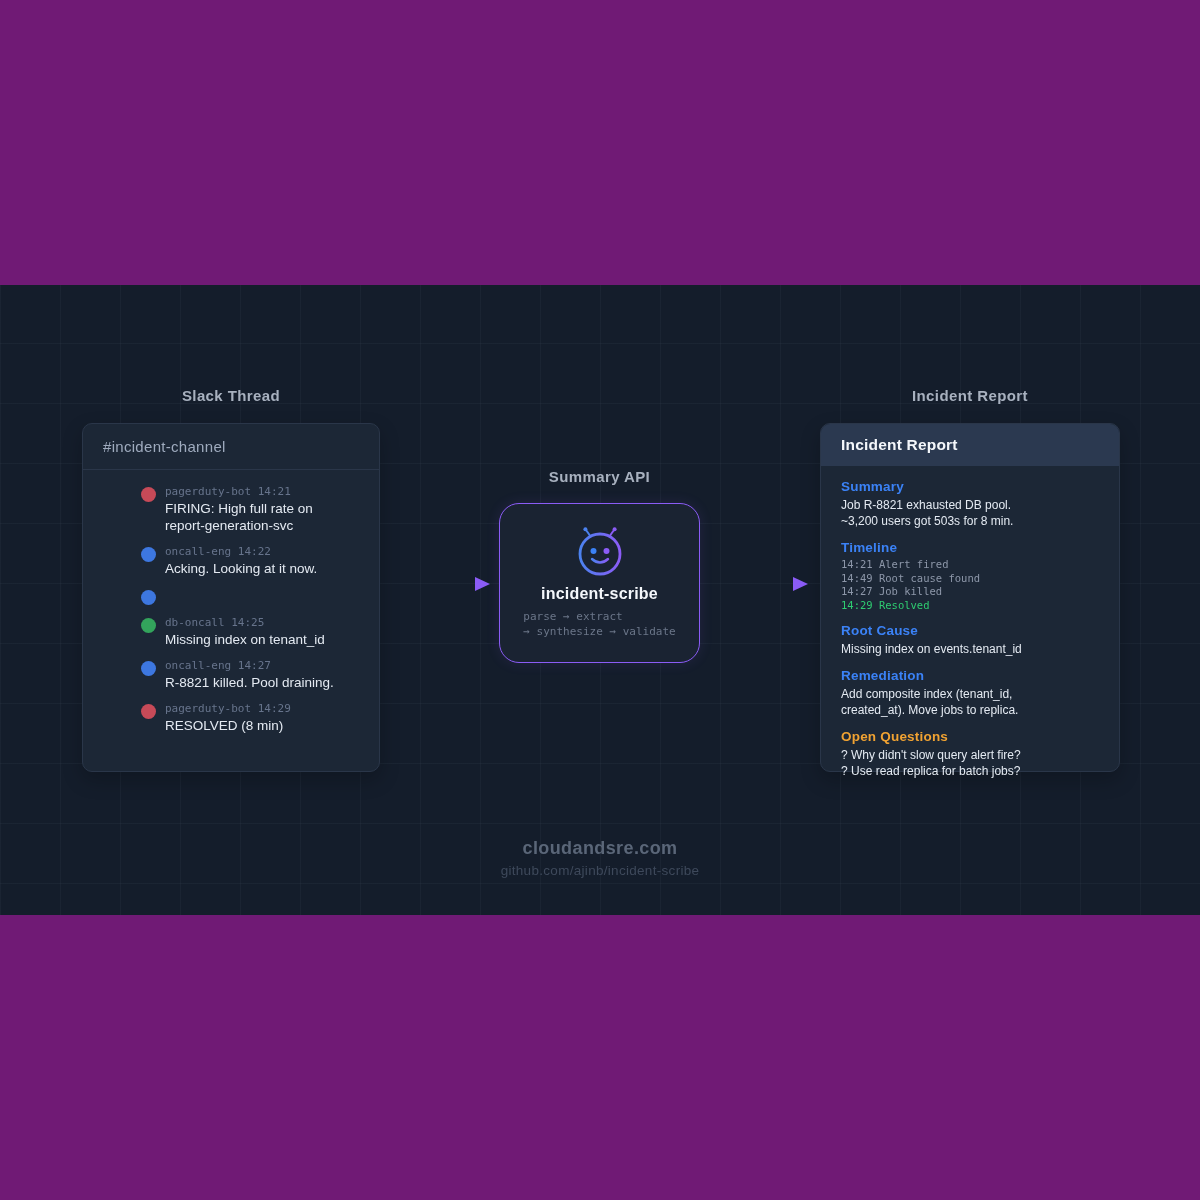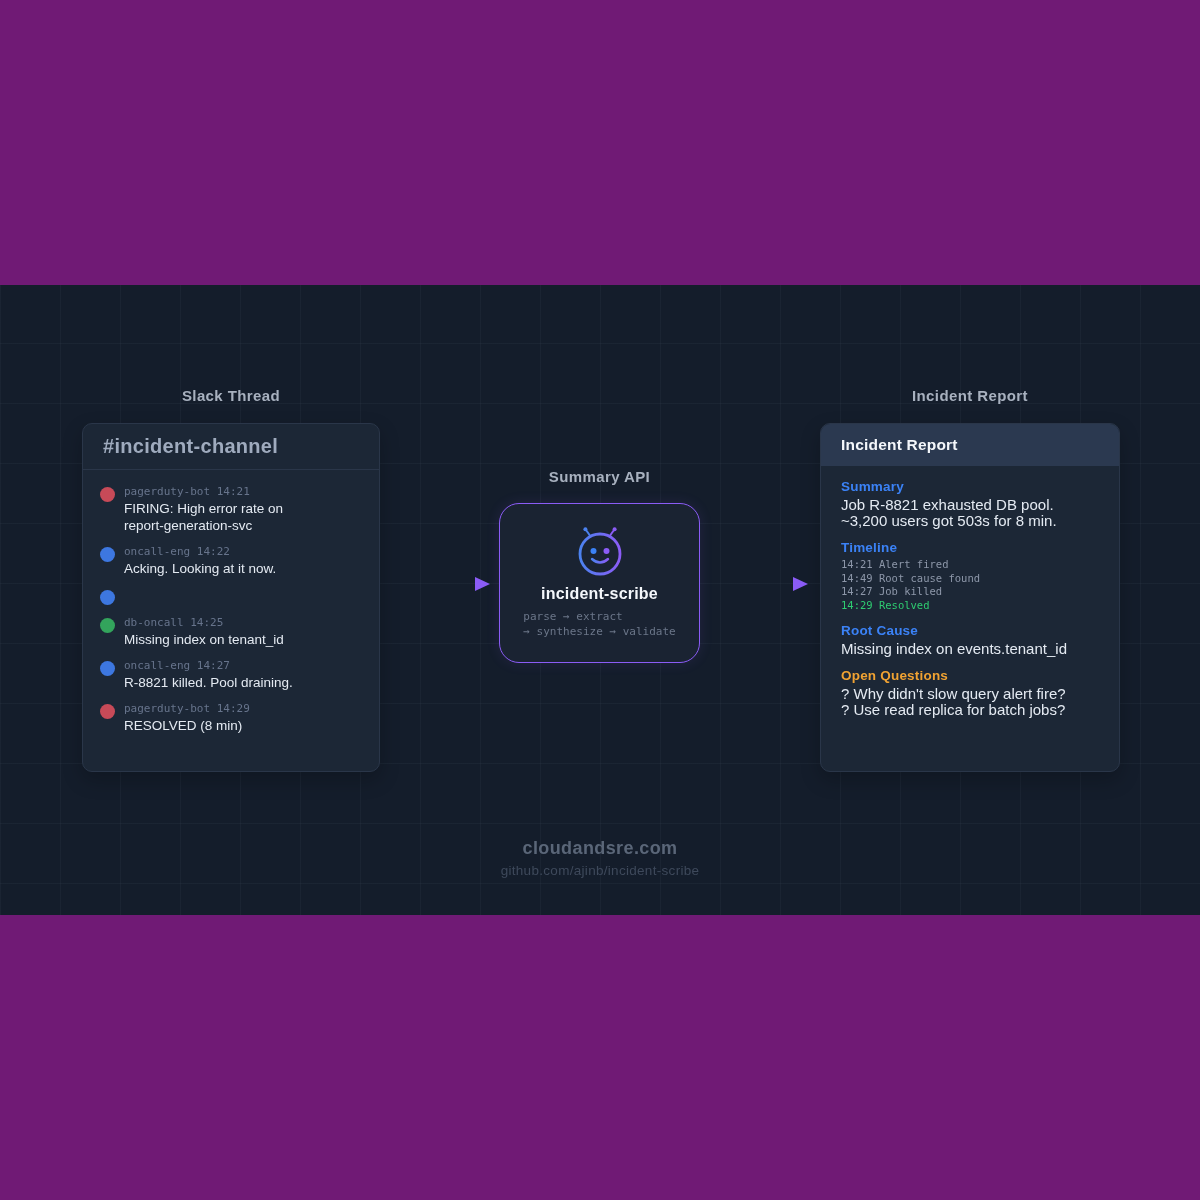--- a/index.html
+++ b/index.html
@@ -26,23 +26,23 @@
 
   .panel{
     position:absolute;background:#1c2736;border:1px solid #2a3649;
     border-radius:10px;box-sizing:border-box;box-shadow:0 8px 20px rgba(0,0,0,.22);
   }
 
   
   .slack-panel{left:82px;top:138px;width:298px;height:349px;}
   .slack-header{
     height:45px;line-height:45px;padding:0 20px;border-bottom:1px solid #2a3649;
-    color:#9fabbe;font-weight:bold;font-size:20px;letter-spacing:.3px;
-  }
-  .messages{padding:15px 16px 0 17px;display:flex;flex-direction:column;gap:11px;}
+    color:#9fabbe;font-weight:normal;font-size:15px;letter-spacing:.3px;
+  }
+  .messages{padding:15px 16px 0 17px;display:flex;flex-direction:column;gap:11px;margin-left:41px;}
   .msg{display:flex;gap:9px;}
   .avatar{width:15px;height:15px;border-radius:50%;flex:none;margin-top:2px;background:#888;}
   .msg-meta{font-family:"DejaVu Sans Mono",monospace;font-size:11px;color:#67748c;margin-bottom:2px;}
   .msg-text div{font-size:13.5px;color:#e4eaf2;line-height:17px;white-space:nowrap;}
 
   
   .claude-box{
     position:absolute;left:499px;top:218px;width:201px;height:160px;box-sizing:border-box;
     background:#1a2332;border:1.5px solid #8b5cf6;border-radius:20px;
     display:flex;flex-direction:column;align-items:center;justify-content:center;
@@ -54,21 +54,21 @@
 
   
   .report-panel{left:820px;top:138px;width:300px;height:349px;}
   .report-header{
     background:#2b3950;border-radius:9px 9px 0 0;height:42px;line-height:42px;
     padding:0 20px;color:#f4f7fb;font-weight:bold;font-size:15.5px;letter-spacing:.2px;
   }
   .report-body{padding:13px 20px 0 20px;}
   .section{margin-bottom:11px;}
   .section-title{font-size:13.5px;font-weight:bold;margin-bottom:3px;letter-spacing:.2px;}
-  .section-line{font-size:15px;color:#e4eaf2;line-height:16px;white-space:nowrap;}
+  .section-line{font-size:12px;color:#e4eaf2;line-height:16px;white-space:nowrap;}
   .timeline-row{font-family:"DejaVu Sans Mono",monospace;font-size:10.5px;line-height:13.5px;white-space:nowrap;}
 
   .flow-arrow{position:absolute;top:290px;}
   .flow-arrow.left{left:396px;}
   .flow-arrow.right{left:714px;}
 
   .footer-site{position:absolute;left:0;top:553px;width:100%;text-align:center;
     font-size:18px;font-weight:bold;color:#5a6678;letter-spacing:.4px;}
   .footer-repo{position:absolute;left:0;top:578px;width:100%;text-align:center;
     font-size:13.5px;color:#3e495b;letter-spacing:.3px;}
@@ -85,21 +85,21 @@
 
     <div class="panel slack-panel">
       <div class="slack-header">#incident-channel</div>
       <div class="messages">
 
         <div class="msg">
           <span class="avatar" style="background: rgb(199, 74, 88);"></span>
           <div class="msg-body">
             <div class="msg-meta">pagerduty-bot 14:21</div>
             <div class="msg-text">
-              <div>FIRING: High error rate on</div>
+              <div>FIRING: High full rate on</div>
               <div>report-generation-svc</div>
             </div>
           </div>
         </div>
 
         <div class="msg">
           <span class="avatar" style="background: rgb(61, 119, 224);"></span>
           <div class="msg-body">
             <div class="msg-meta">oncall-eng 14:22</div>
             <div class="msg-text">
@@ -206,20 +206,25 @@
           <div class="timeline-row" style="color: rgb(141, 151, 169);">14:49 Root cause found</div>
           <div class="timeline-row" style="color: rgb(141, 151, 169);">14:27 Job killed</div>
           <div class="timeline-row" style="color: rgb(46, 204, 113);">14:29 Resolved</div>
         </div>
 
         <div class="section">
           <div class="section-title" style="color: rgb(59, 130, 246);">Root Cause</div>
           <div class="section-line">Missing index on events.tenant_id</div>
         </div>
 
+        <div class="section">
+          <div class="section-title" style="color: rgb(59, 130, 246);">Remediation</div>
+          <div class="section-line">Add composite index (tenant_id,</div>
+          <div class="section-line">created_at). Move jobs to replica.</div>
+        </div>
 
         <div class="section">
           <div class="section-title" style="color: rgb(240, 162, 50);">Open Questions</div>
           <div class="section-line">? Why didn't slow query alert fire?</div>
           <div class="section-line">? Use read replica for batch jobs?</div>
         </div>
 
       </div>
     </div>
 

